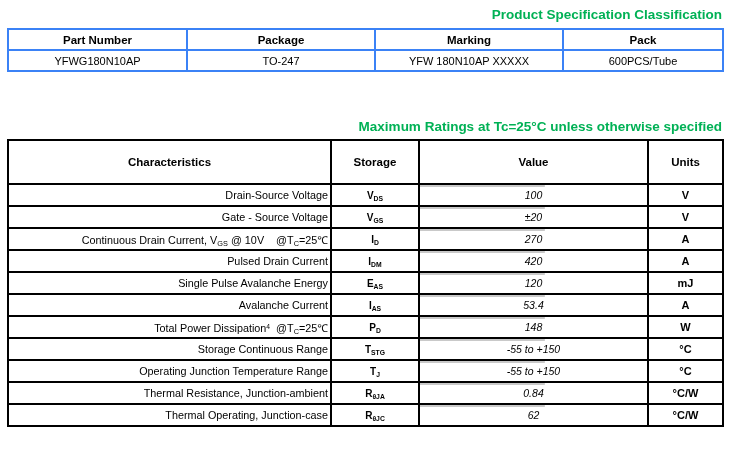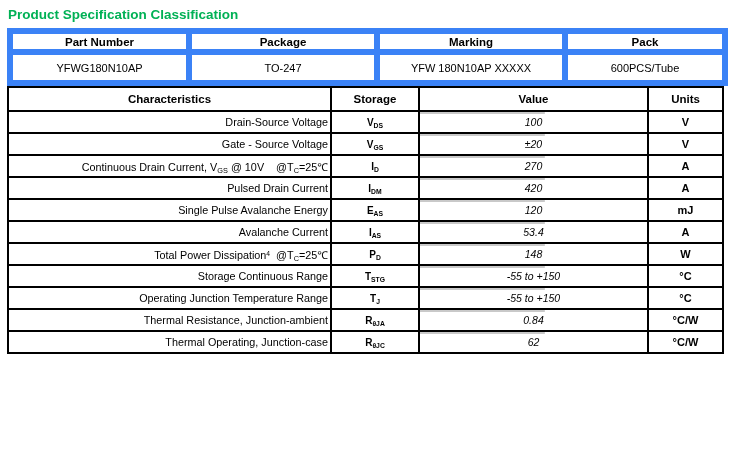--- a/index.html
+++ b/index.html
@@ -11,52 +11,53 @@
     font-family: "Liberation Sans", sans-serif;
     overflow: hidden;
   }
   .page { padding: 5px 7px 0 7px; }
 
   .green-heading {
     font-size: 13.5px;
     font-weight: bold;
     line-height: 16px;
     margin: 2px 0 5px 1px;
+    text-align: right;
   }
   .green-heading.second { margin: 47px 0 4px 1px; }
 
   table {
     border-collapse: collapse;
     width: 715px;
     table-layout: fixed;
   }
 
   
   #spec-table { border: 2px solid #000; }
   #spec-table th, #spec-table td {
-    border: 6px solid #3b82f6;
+    border: 2px solid #3b82f6;
     text-align: center;
     vertical-align: middle;
     padding: 0 2px;
     overflow: hidden;
     white-space: nowrap;
   }
   #spec-table th { font-size: 11.5px; height: 21px; font-weight: bold; }
-  #spec-table td { font-size: 11px;  height: 31px; }
+  #spec-table td { font-size: 11px;  height: 21px; }
 
   
   #ratings-table { border: 2px solid #000; margin-top: 0; }
   #ratings-table th, #ratings-table td {
     border: 2px solid #000;
     vertical-align: middle;
     padding: 0 2px;
     overflow: hidden;
     white-space: nowrap;
   }
-  #ratings-table th { font-size: 11.5px; height: 24px; text-align: center; font-weight: bold; }
+  #ratings-table th { font-size: 11.5px; height: 44px; text-align: center; font-weight: bold; }
   #ratings-table td { height: 22px; }
 
   td.char { font-size: 10.8px; text-align: right; padding-left: 3px; }
   td.sym  { font-size: 10px; font-weight: bold; text-align: center; }
   td.val  {
     font-size: 10.5px; text-align: center;
     
     background-image: linear-gradient(#c9c9c9, #c9c9c9);
     background-repeat: no-repeat;
     background-size: 55% 2px;
@@ -93,20 +94,21 @@
     <tbody>
       <tr>
         <td>YFWG180N10AP</td>
         <td>TO-247</td>
         <td>YFW 180N10AP XXXXX</td>
         <td>600PCS/Tube</td>
       </tr>
     </tbody>
   </table>
 
+  <div class="green-heading second" style="color: rgb(0, 177, 85);">Maximum Ratings at Tc=25°C unless otherwise specified</div>
 
   <table id="ratings-table">
     <colgroup>
       <col style="width:323px">
         <col style="width:88px">
         <col style="width:229px">
         <col style="width:75px">
     </colgroup>
     <thead>
       <tr>

